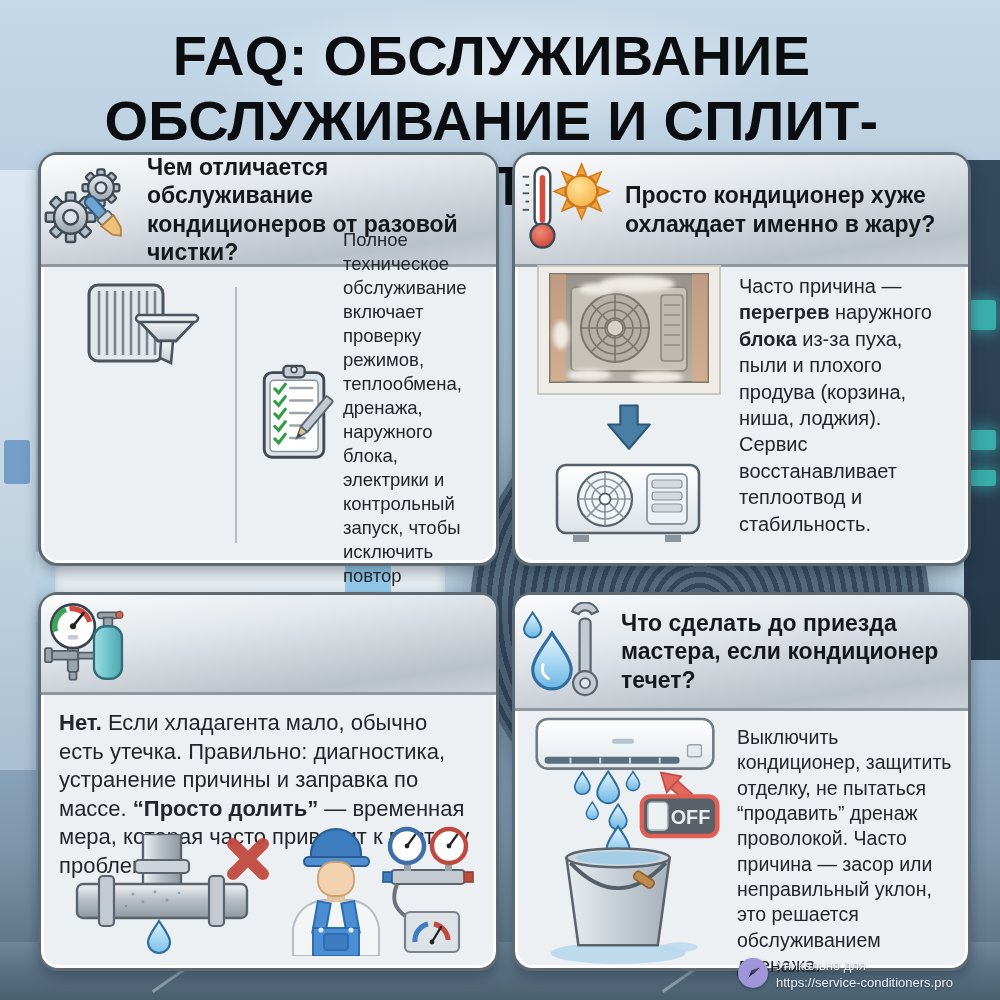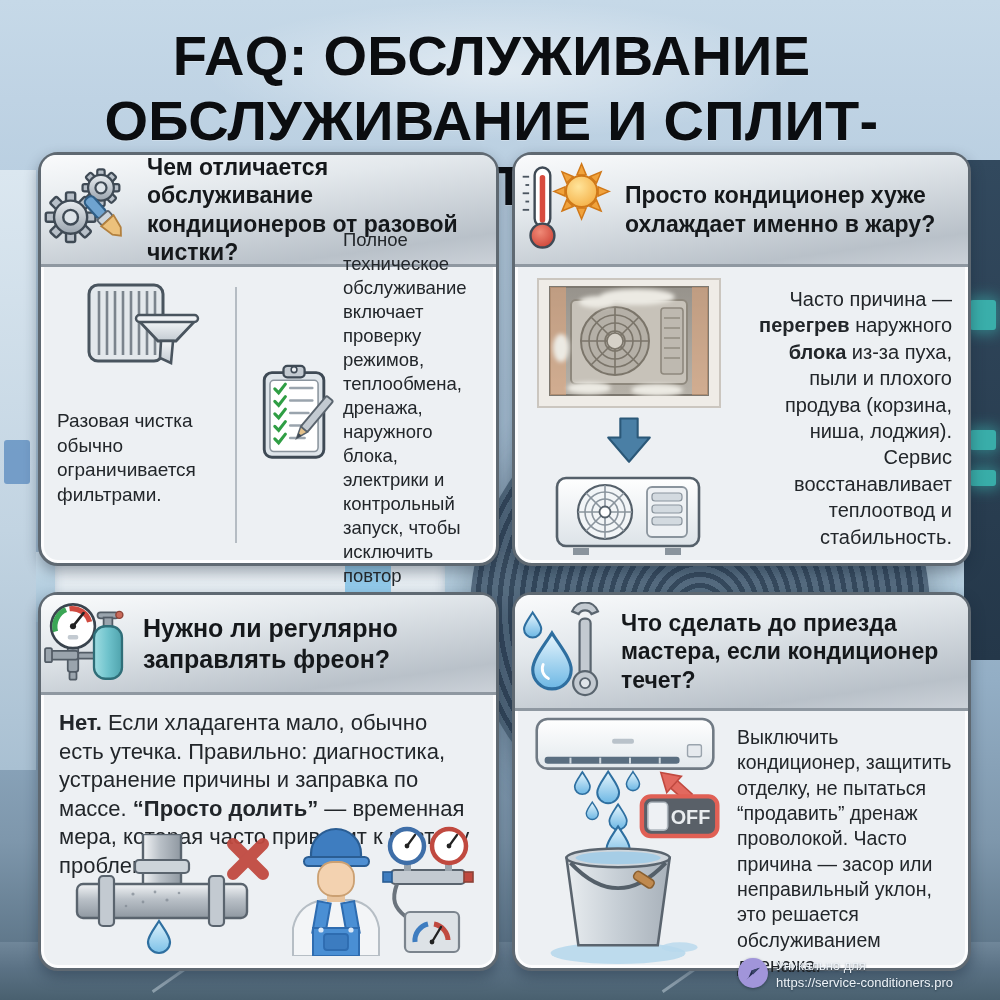--- a/index.html
+++ b/index.html
@@ -50,21 +50,21 @@
   #card-service .card-header{height:112px;}
   #card-service .card-body{top:112px;display:flex;padding:14px 12px 14px 16px;}
   .col-left{width:172px;display:flex;flex-direction:column;align-items:center;}
   .col-divider{width:2px;background:#b5bcc3;margin:6px 10px 6px 6px;}
   .col-right{flex:1;display:flex;flex-direction:row;align-items:center;}
   .col-left .body-text{margin-top:14px;align-self:flex-start;}
   .col-right .body-text{margin-top:10px;font-size:18.5px;}
   
   #card-heat{left:512px;top:152px;width:453px;height:408px;}
   #card-heat .card-header{height:112px;}
-  #card-heat .card-body{top:113px;display:flex;padding:10px 12px 8px 14px;text-align:right;}
+  #card-heat .card-body{top:100px;display:flex;padding:10px 12px 8px 14px;}
   .heat-left{width:200px;display:flex;flex-direction:column;align-items:center;}
   .heat-right{flex:1;padding:8px 4px 0 10px;}
   .heat-right .body-text{font-size:20px;line-height:1.32;}
   
   #card-freon{left:38px;top:592px;width:455px;height:373px;}
   #card-freon .card-header{height:100px;}
   #card-freon .card-body{top:100px;padding:14px 18px 10px 18px;}
   #card-freon .images-row{position:absolute;left:22px;right:10px;bottom:8px;display:flex;align-items:flex-end;justify-content:space-between;}
   
   #card-leak{left:512px;top:592px;width:453px;height:373px;}
@@ -177,21 +177,20 @@
               <line x1="64" y1="10" x2="64" y2="74"></line>
                 <line x1="72" y1="10" x2="72" y2="74"></line>
             </g>
             <g transform="translate(84,52)">
               <polygon points="-28,-12 28,-12 9,8 -9,8" fill="url(#g2f)" stroke="#49545e" stroke-width="2.8"></polygon>
               <rect x="-31" y="-18" width="62" height="7" rx="3.5" fill="#eef1f4" stroke="#49545e" stroke-width="2.4"></rect>
               <polygon points="-6,8 6,8 4,30 -7,25" fill="url(#g2f)" stroke="#49545e" stroke-width="2.6"></polygon>
             </g>
           </svg>
         </span>
-        <div class="body-text">Разовая чистка обычно ограничивается фильтрами.</div>
       </div>
       <div class="col-divider"></div>
       <div class="col-right">
         <span>
           <svg width="96" height="100" viewBox="0 0 96 104">
             <rect x="16" y="10" width="62" height="88" rx="8" fill="#dfe5ea" stroke="#3f4a55" stroke-width="3"></rect>
             <rect x="22" y="18" width="50" height="74" rx="4" fill="#ffffff" stroke="#8a949d" stroke-width="1.6"></rect>
             <rect x="36" y="3" width="22" height="12" rx="4" fill="#c3cad1" stroke="#3f4a55" stroke-width="2.4"></rect>
             <circle cx="47" cy="7" r="3" fill="#eef1f4" stroke="#3f4a55" stroke-width="1.6"></circle>
             <g fill="none">
@@ -377,21 +376,20 @@
           <circle cx="34" cy="30" r="3.5" fill="#222"></circle>
           <rect x="28" y="40" width="12" height="5" rx="2" fill="#c3cad1"></rect>
           <g>
             <rect x="62" y="14" width="24" height="7" rx="3.5" fill="#9aa4ad" stroke="#525c66" stroke-width="2"></rect>
             <rect x="69" y="20" width="10" height="12" fill="#9aa4ad" stroke="#525c66" stroke-width="2"></rect>
             <rect x="58" y="30" width="32" height="60" rx="13" fill="url(#g6c)" stroke="#2f6e78" stroke-width="2.6"></rect>
             <circle cx="87" cy="17" r="4" fill="#c96a5a" stroke="#8d4337" stroke-width="1.6"></circle>
           </g>
         </svg>
       </span>
-      <div class="question" style="font-size:25px;">Нужно ли регулярно заправлять фреон?</div>
     </div>
     <div class="card-body">
       <div class="body-text" style="font-size:22px;"><b>Нет.</b> Если хладагента мало, обычно есть утечка. Правильно: диагностика, устранение причины и заправка по массе. <b>“Просто долить”</b> — временная мера, которая часто приводит к повтору проблемы.</div>
       <div class="images-row">
         <span>
           <svg width="210" height="122" viewBox="0 0 210 122">
             <defs>
               <linearGradient id="g7h" x1="0" y1="0" x2="0" y2="1">
                 <stop offset="0" stop-color="#f2f4f6"></stop>
                   <stop offset=".45" stop-color="#b9c0c7"></stop>

